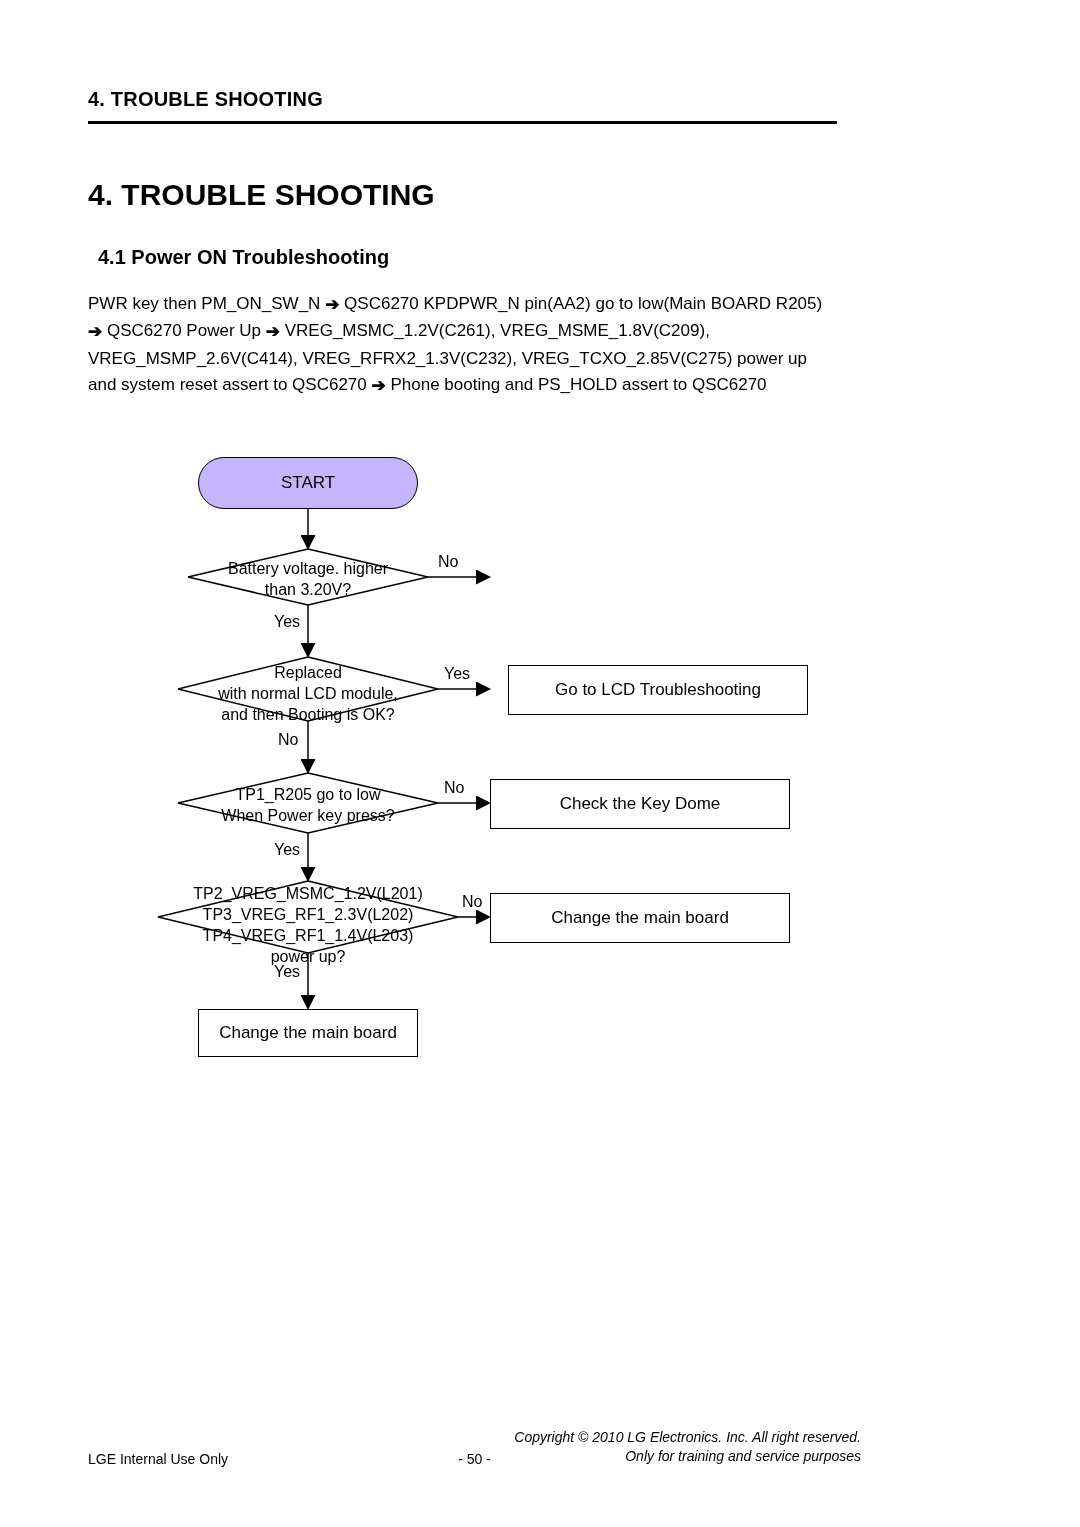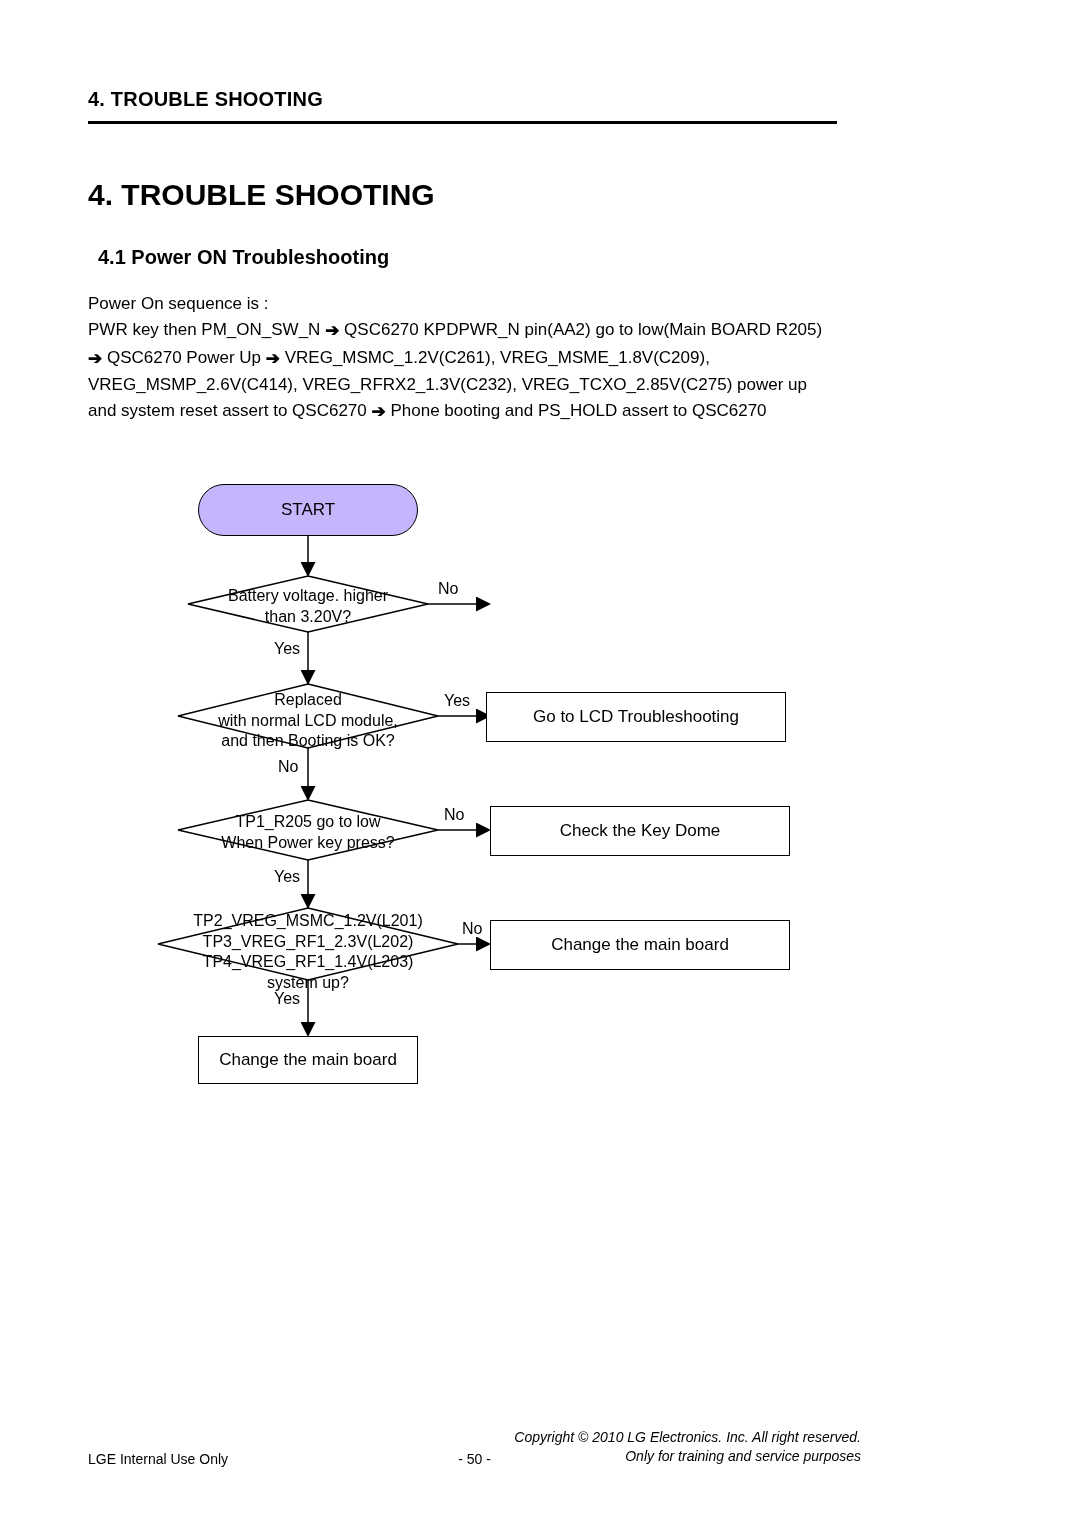--- a/index.html
+++ b/index.html
@@ -119,21 +119,20 @@
 
 <div class="page">
 
   <div class="running-head">4. TROUBLE SHOOTING</div>
   <hr class="rule">
 
   <div class="title">4. TROUBLE SHOOTING</div>
   <div class="subtitle">4.1  Power ON Troubleshooting</div>
 
   <div class="body">
-    <p>Power On sequence is :</p>
     <p>
       <span>PWR key then PM_ON_SW_N </span>
       <span class="arrow-inline">➔</span>
       <span> QSC6270 KPDPWR_N pin(AA2) go to low(Main BOARD R205) </span>
       <span class="arrow-inline">➔</span>
       <span> QSC6270 Power Up </span>
       <span class="arrow-inline">➔</span>
       <span> VREG_MSMC_1.2V(C261), VREG_MSME_1.8V(C209), VREG_MSMP_2.6V(C414), VREG_RFRX2_1.3V(C232), VREG_TCXO_2.85V(C275) power up and system reset assert to QSC6270 </span>
       <span class="arrow-inline">➔</span>
       <span> Phone booting and PS_HOLD assert to QSC6270</span>
@@ -182,36 +181,36 @@
       <div>and then Booting is OK?</div>
     </div>
     <div class="diamond-label" style="left:90px; top:336px;">
       <div>TP1_R205 go to low</div>
       <div>When Power key press?</div>
     </div>
     <div class="diamond-label" style="left:90px; top:435px;">
       <div>TP2_VREG_MSMC_1.2V(L201)</div>
       <div>TP3_VREG_RF1_2.3V(L202)</div>
       <div>TP4_VREG_RF1_1.4V(L203)</div>
-      <div>system up?</div>
+      <div>power up?</div>
     </div>
 
     <div class="edge-label" style="left:350px; top:104px;">No</div>
     <div class="edge-label" style="left:186px; top:164px;">Yes</div>
 
     <div class="edge-label" style="left:356px; top:216px;">Yes</div>
     <div class="edge-label" style="left:190px; top:282px;">No</div>
 
     <div class="edge-label" style="left:356px; top:330px;">No</div>
     <div class="edge-label" style="left:186px; top:392px;">Yes</div>
 
     <div class="edge-label" style="left:374px; top:444px;">No</div>
     <div class="edge-label" style="left:186px; top:514px;">Yes</div>
 
-    <div class="box" style="left:398px; top:216px; width:300px; height:50px;">Go to LCD Troubleshooting</div>
+    <div class="box" style="left:420px; top:216px; width:300px; height:50px;">Go to LCD Troubleshooting</div>
     <div class="box" style="left:402px; top:330px; width:300px; height:50px;">Check the Key Dome</div>
     <div class="box" style="left:402px; top:444px; width:300px; height:50px;">Change the main board</div>
 
     <div class="box" style="left:110px; top:560px; width:220px; height:48px;">Change the main board</div>
   </div>
 
   <div class="footer">
     <div>LGE Internal Use Only</div>
     <div class="footer-center">- 50 -</div>
     <div class="footer-right">

